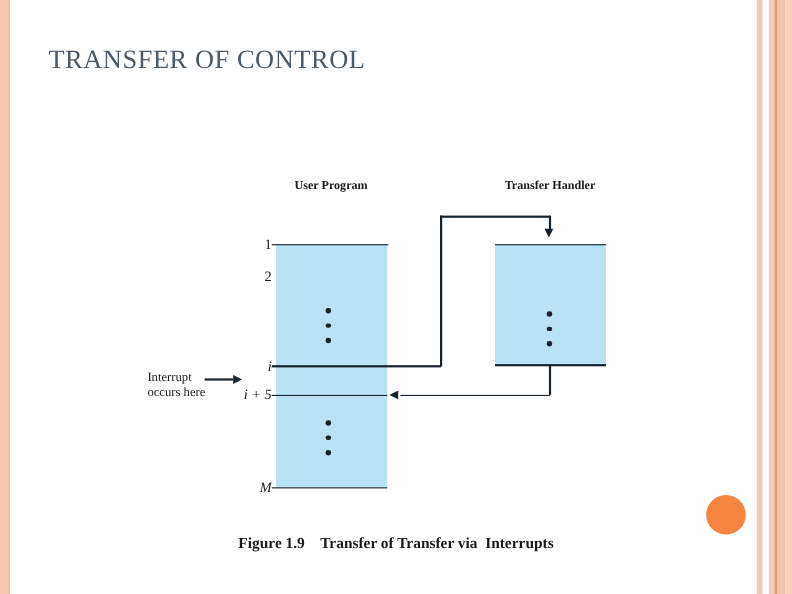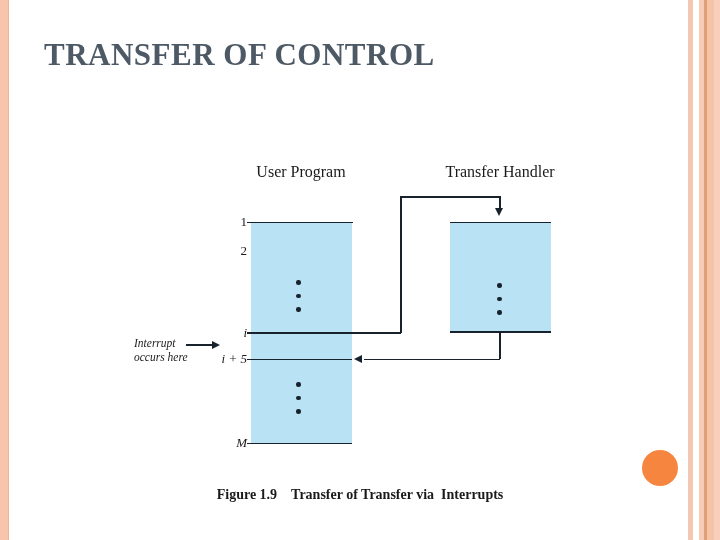--- a/index.html
+++ b/index.html
@@ -22,38 +22,38 @@
   .stripe-left{left:0; width:9px; background:var(--stripe-light); border-right:1px solid #eeb59b;}
   .rs1{left:688px; width:5px;  background:#f2c8b4;}
   .rs2{left:699px; width:5px;  background:#f7ccb7;}
   .rs3{left:704px; width:3px;  background:var(--stripe-dark);}
   .rs4{left:707px; width:7px;  background:var(--stripe-mid);}
   .rs5{left:714px; width:6px;  background:var(--stripe-pale);}
   .accent-circle{position:absolute; left:642px; top:450px; width:36px; height:36px; border-radius:50%; background:var(--circle-accent);}
 
   
   .slide-title{position:absolute; left:44px; top:36px; color:var(--title-text);
-    font-size:31px; line-height:38px; letter-spacing:0.5px; font-weight:700;}
+    font-size:24px; line-height:38px; letter-spacing:0.5px; font-weight:400;}
 
   
   .hline{position:absolute; height:1.5px; background:var(--line);}
   .vline{position:absolute; width:1.5px;  background:var(--line);}
   .bluebox{position:absolute; background:var(--box-fill);}
   .arrowhead{position:absolute; width:0; height:0;}
   .ah-down {border-left:4.5px solid transparent; border-right:4.5px solid transparent; border-top:8px solid var(--line);}
   .ah-left {border-top:4.5px solid transparent; border-bottom:4.5px solid transparent; border-right:8px solid var(--line);}
   .ah-right{border-top:4.5px solid transparent; border-bottom:4.5px solid transparent; border-left:8px solid var(--line);}
 
   .col-header{position:absolute; top:163px; width:160px; text-align:center;
-    font-weight:400; font-size:16px; color:var(--body-text);}
+    font-weight:700; font-size:11px; color:var(--body-text);}
   .row-label{position:absolute; width:30px; text-align:right;
     font-size:13px; color:var(--body-text); line-height:15px;}
   .italic{font-style:italic;}
   .interrupt-note{position:absolute; left:134px; top:336px; font-size:11.5px;
-    line-height:14px; color:var(--body-text);font-style:italic;}
+    line-height:14px; color:var(--body-text);}
 
   .dotcol{position:absolute; display:flex; flex-direction:column; gap:9px;}
   .dot{width:4.5px; height:4.5px; border-radius:50%; background:var(--line);}
 
   .figure-caption{position:absolute; left:130px; top:487px; width:460px; text-align:center;
     font-weight:700; font-size:14px; color:var(--body-text);}
   .figure-caption .cap-title{margin-left:14px; white-space:pre;}
 </style>
 </head>
 <body>

